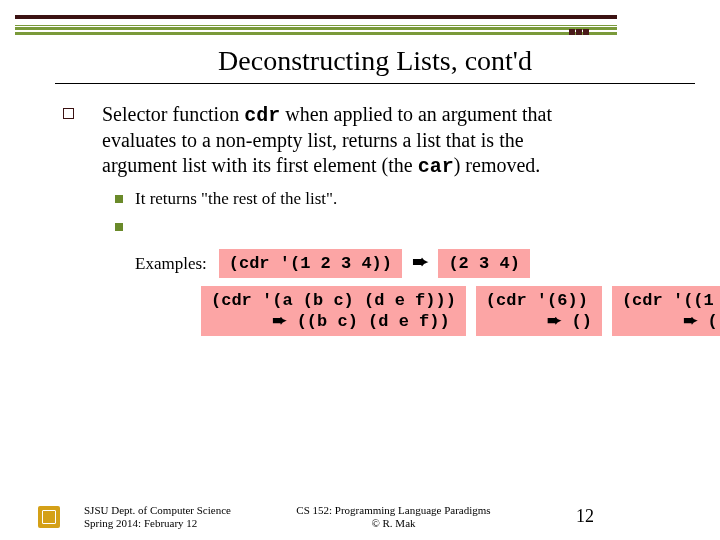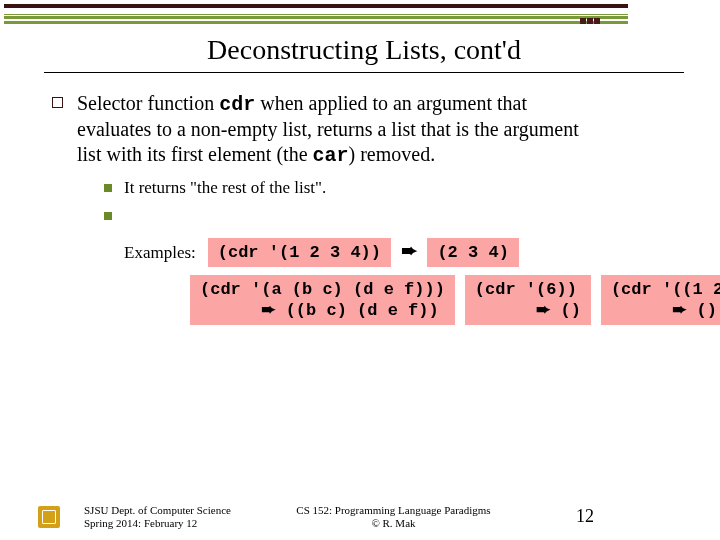--- a/index.html
+++ b/index.html
@@ -6,21 +6,21 @@
   html, body {
     margin: 0; padding: 0;
     width: 720px; height: 540px;
     font-family: Arial, Helvetica, sans-serif;
     background: #fff;
     color: #000;
   }
   .slide {
     width: 632px; height: 540px;
     position: relative;
-    padding: 4px;
+    padding: 15px;
   }
   .topbar {
     height: 20px;
     background: #fff;
     border-top: 4px solid #3b1212;
     border-bottom: 8px double #7a9a3a;
     position: relative;
   }
   .topbar::after {
     content: "";
@@ -48,21 +48,21 @@
     padding-bottom: 6px;
     border-bottom: 1px solid #000;
     width: 640px;
     margin-left: 40px;
   }
   .content {
     padding: 18px 48px 0 48px;
   }
   .bullet1 {
     display: flex;
-    gap: 14px;
+    gap: 28px;
     font-family: "Times New Roman", Times, serif;
     font-size: 20px;
     line-height: 1.25;
     margin-bottom: 10px;
   }
   .sq-open {
     flex: 0 0 auto;
     width: 11px; height: 11px;
     border: 1.5px solid #3b1212;
     margin-top: 6px;

